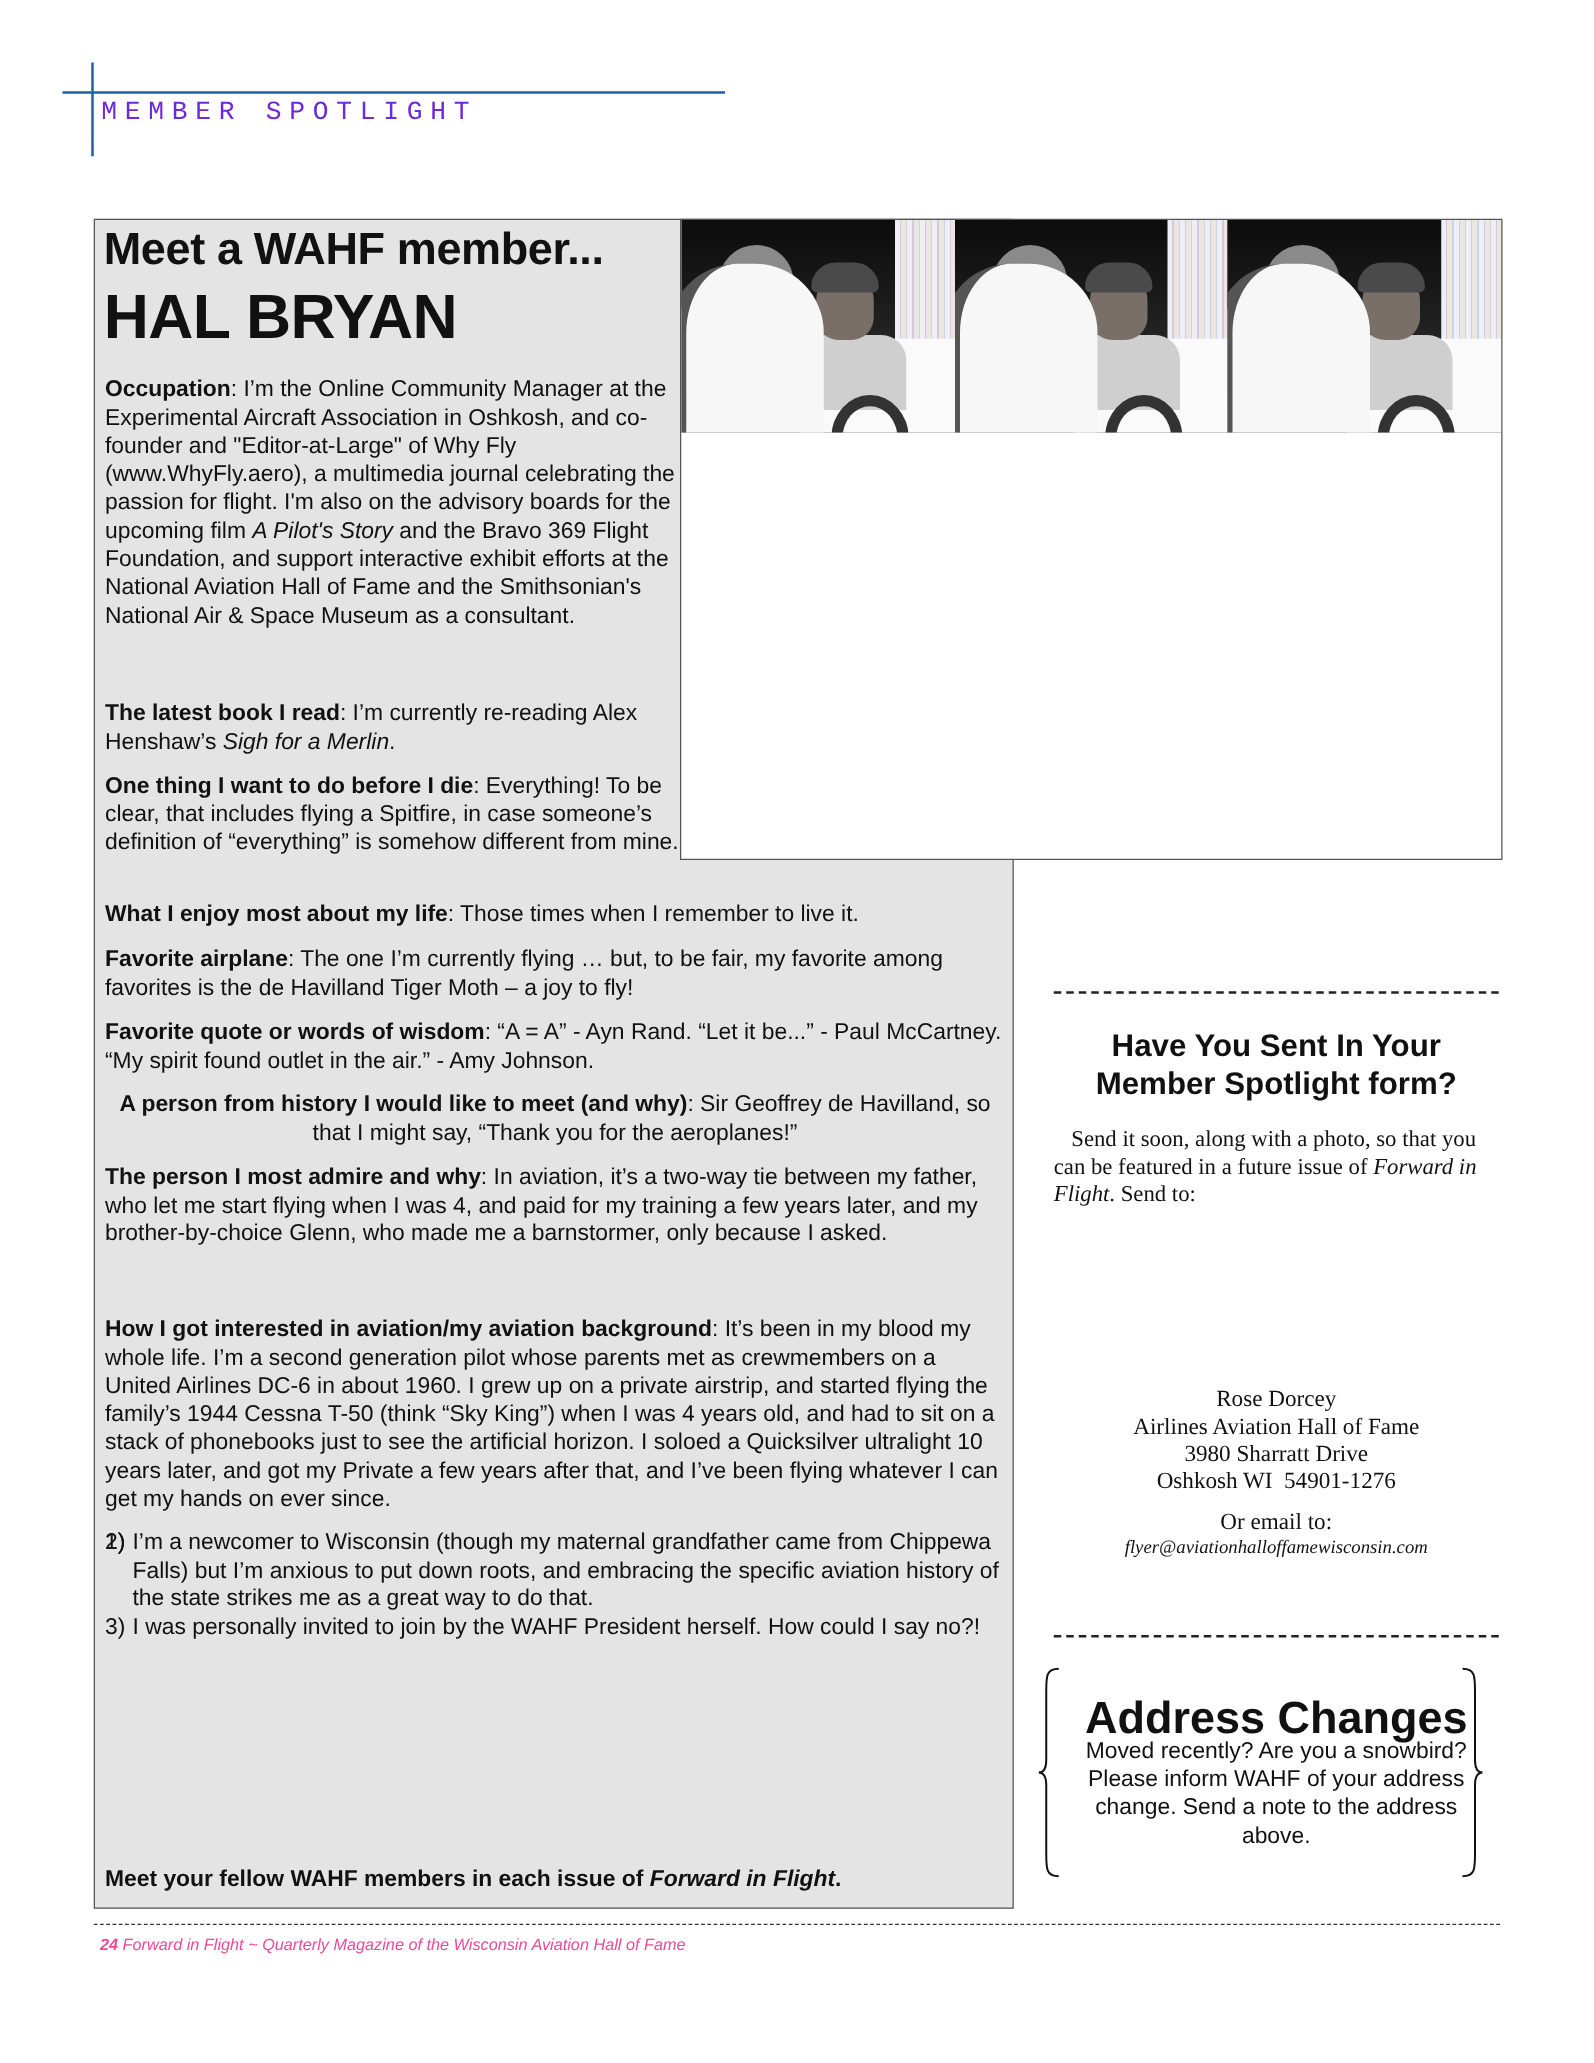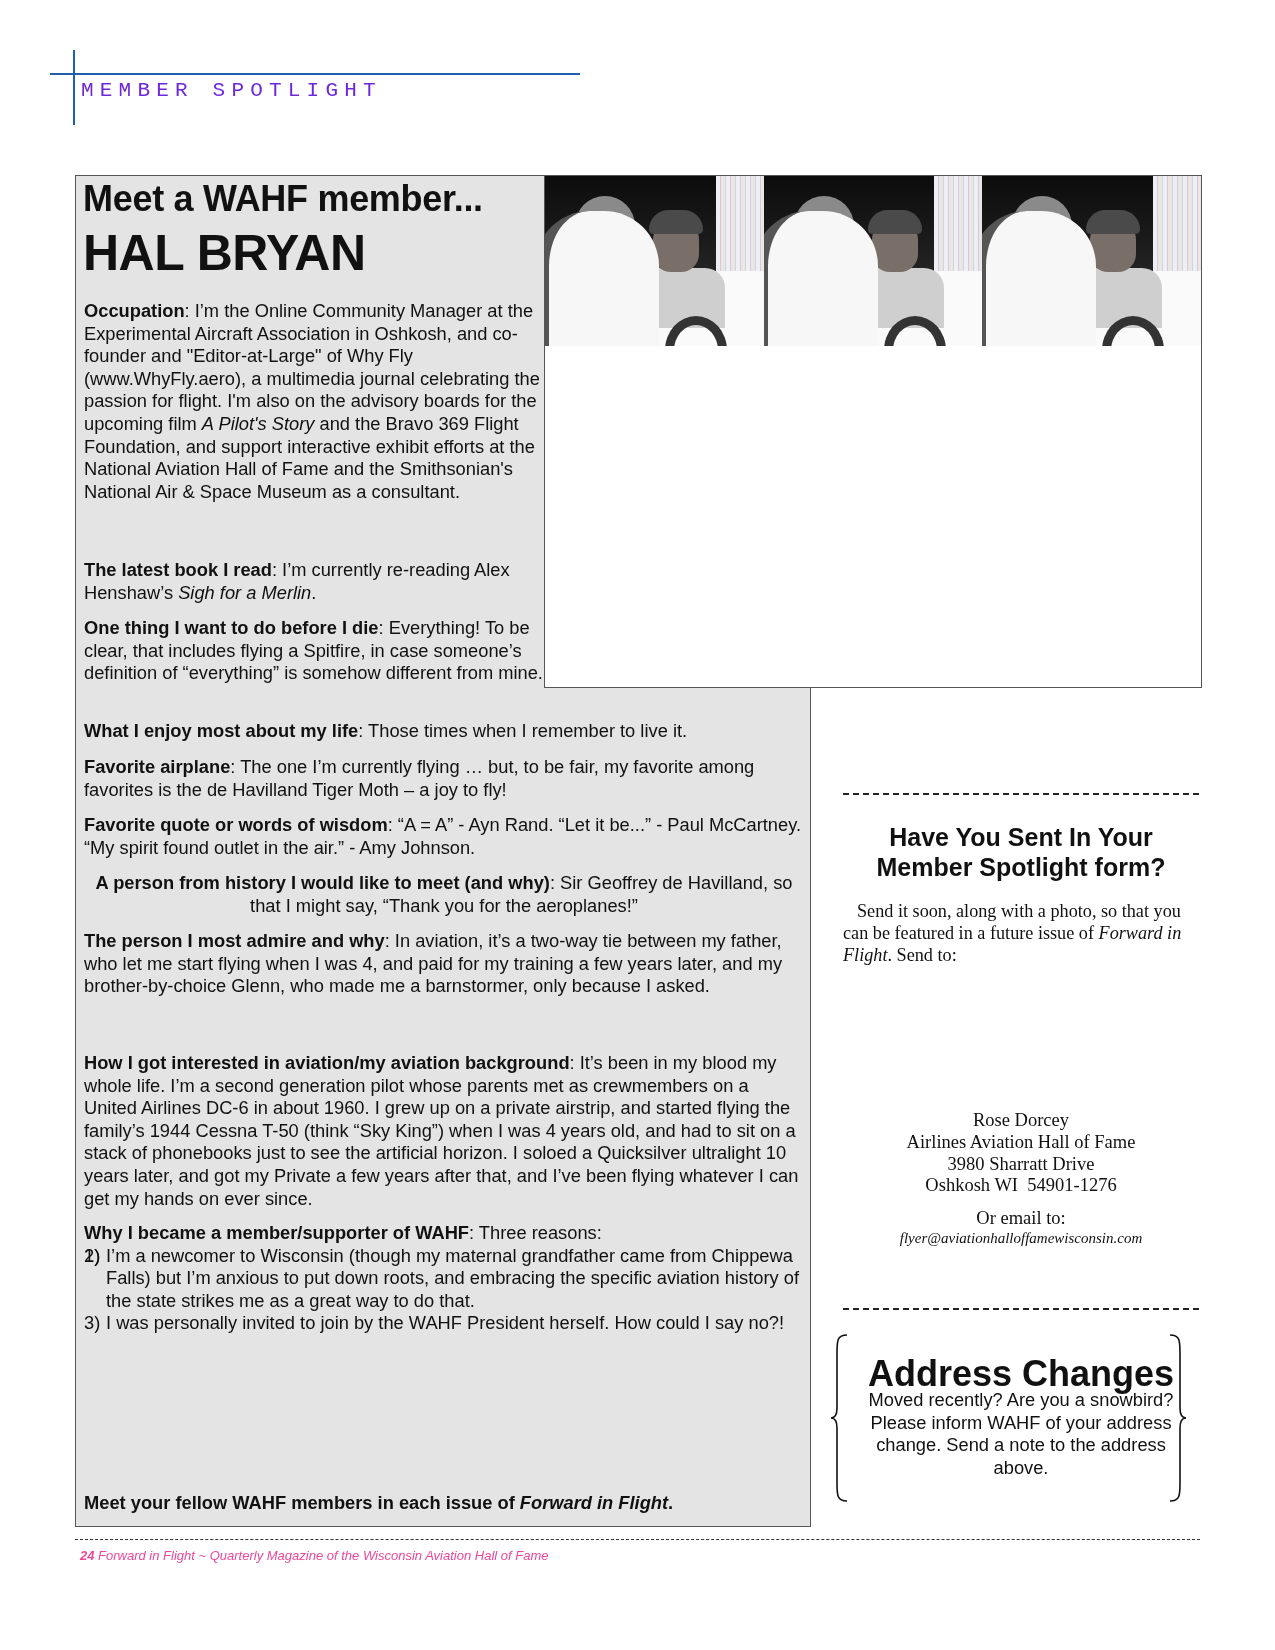--- a/index.html
+++ b/index.html
@@ -135,21 +135,20 @@
 
 <div class="sp-body wide" style="top:930px;">
   <p><b>The person I most admire and why</b><span>: In aviation, it’s a two-way tie between my father, who let me start flying when I was 4, and paid for my training a few years later, and my brother-by-choice Glenn, who made me a barnstormer, only because I asked.</span></p>
 </div>
 
 <div class="sp-body wide" style="top:1032px;margin-top:20px;">
   <p><b>How I got interested in aviation/my aviation background</b><span>: It’s been in my blood my whole life. I’m a second generation pilot whose parents met as crewmembers on a United Airlines DC-6 in about 1960. I grew up on a private airstrip, and started flying the family’s 1944 Cessna T-50 (think “Sky King”) when I was 4 years old, and had to sit on a stack of phonebooks just to see the artificial horizon. I soloed a Quicksilver ultralight 10 years later, and got my Private a few years after that, and I’ve been flying whatever I can get my hands on ever since.</span></p>
 </div>
 
 <div class="sp-body wide" style="top:1222px;">
-  <p><b>Why I became a member/supporter of WAHF</b><span>: Three reasons:</span></p>
   <ul class="reasons">
     <li><span class="num">1)</span></li>
     <li><span class="num">2)</span><span>I’m a newcomer to Wisconsin (though my maternal grandfather came from Chippewa Falls) but I’m anxious to put down roots, and embracing the specific aviation history of the state strikes me as a great way to do that.</span></li>
     <li><span class="num">3)</span><span>I was personally invited to join by the WAHF President herself. How could I say no?!</span></li>
   </ul>
 </div>
 
 <div class="sp-closing">
   <span>Meet your fellow WAHF members in each issue of </span><i>Forward in Flight</i><span>.</span>
 </div>

